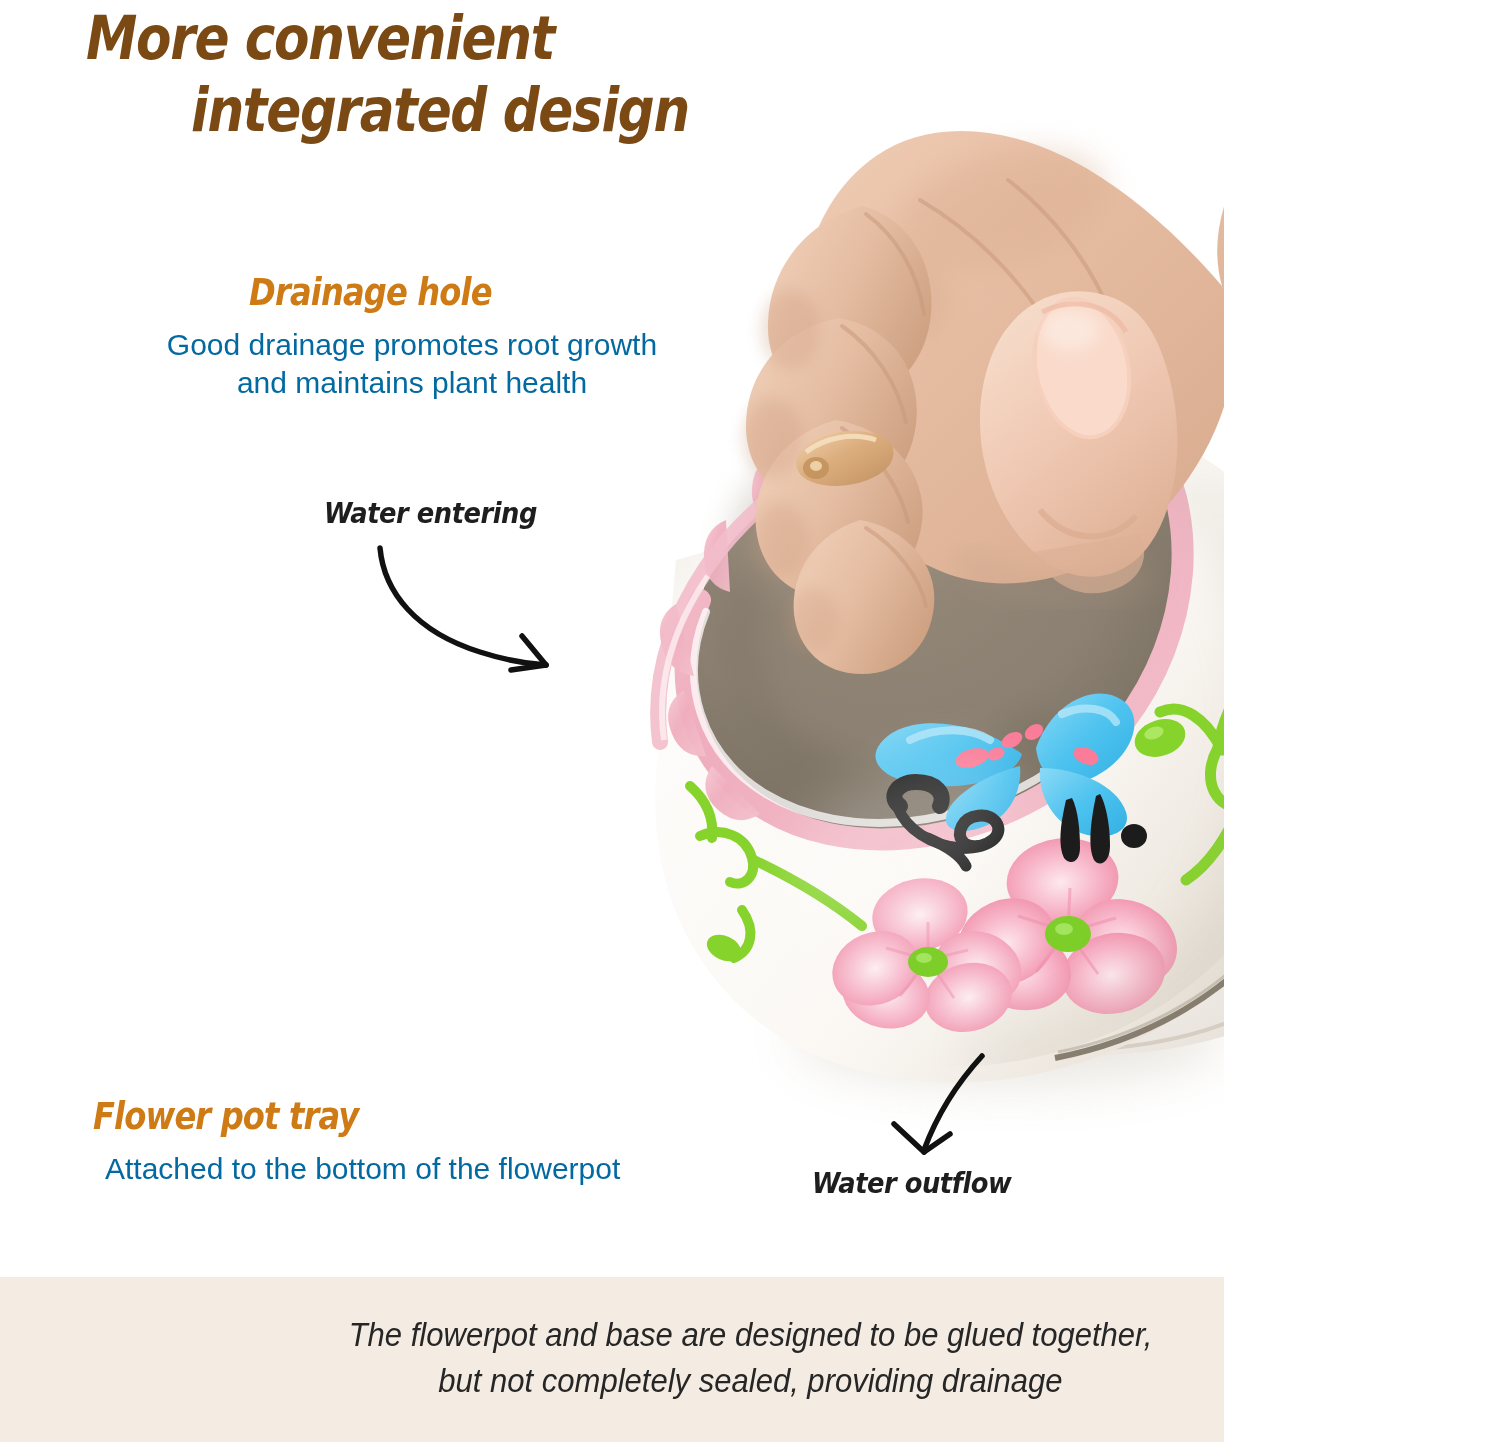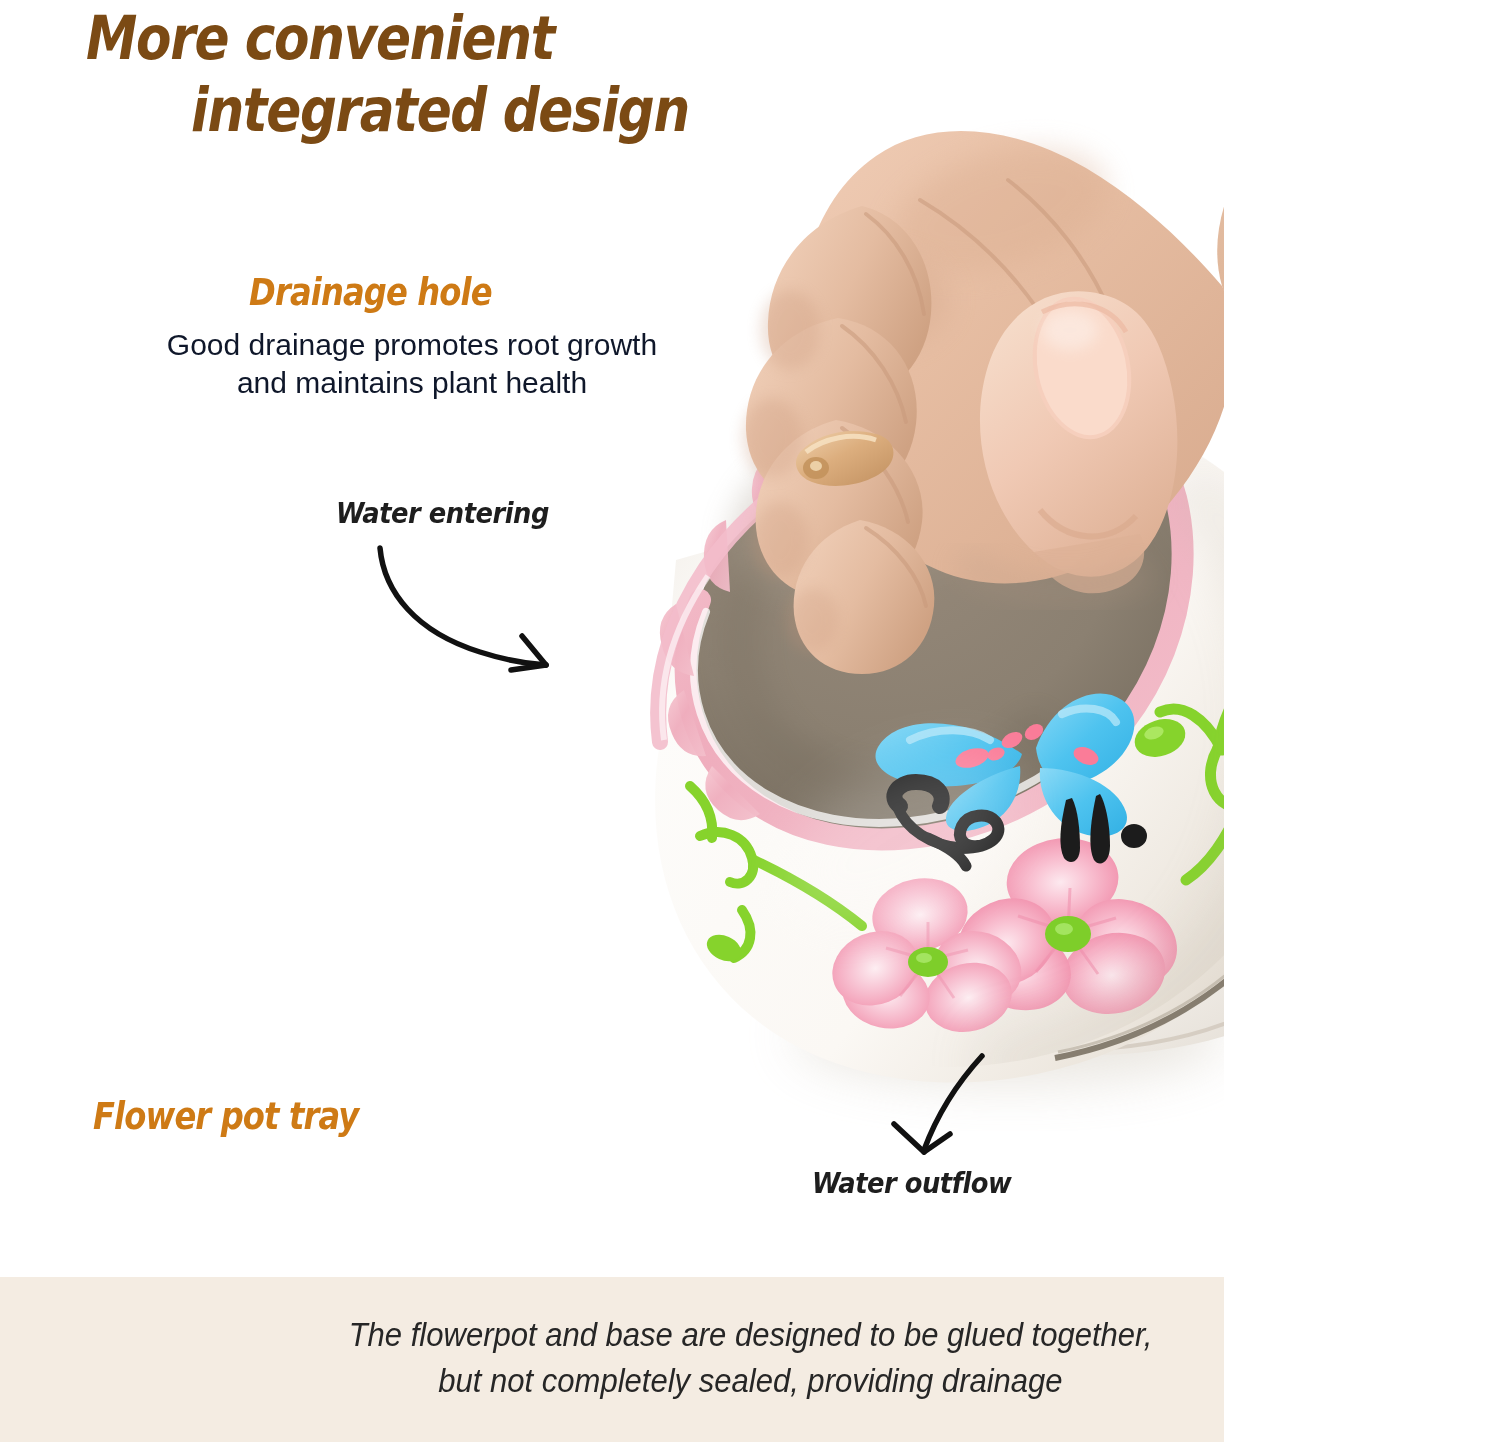--- a/index.html
+++ b/index.html
@@ -67,21 +67,21 @@
     transform: scaleX(0.87);
     transform-origin: left center;
     white-space: nowrap;
     margin: 0 0 6px 0;
   }
   .callout-body {
     font-family: "Liberation Sans", sans-serif;
     font-weight: normal;
     font-size: 30px;
     line-height: 38px;
-    color: #0f172a;
+    color: #0369a1;
     margin: 12px;
     white-space: pre-line;
   }
 
   #callout-drainage { left: 92px; top: 272px; width: 640px; text-align: center; }
   #callout-tray     { left: 93px; top: 1096px; width: 700px; }
 
   
   .annotation { position: absolute; z-index: 45; }
   .annotation-label {
@@ -89,21 +89,21 @@
     font-weight: bold;
     font-style: italic;
     font-size: 28px;
     line-height: 32px;
     letter-spacing: -0.5px;
     color: #1E1E1E;
     transform: scaleX(0.92);
     transform-origin: left center;
     white-space: nowrap;
   }
-  #annot-entering { left: 336px; top: 498px; }
+  #annot-entering { left: 324px; top: 498px; }
   #annot-outflow  { left: 812px; top: 1168px; }
 
   .arrow-svg { position: absolute; z-index: 45; overflow: visible; }
   #arrow-entering { left: 370px; top: 540px; }
   #arrow-outflow  { left: 880px; top: 1050px; }
 
   
   #footer {
     position: absolute;
     left: 0;
@@ -496,20 +496,21 @@
   </div>
 
   <div class="callout" id="callout-drainage">
     <div class="callout-title">Drainage hole</div>
     <div class="callout-body">Good drainage promotes root growth
 and maintains plant health</div>
   </div>
 
   <div class="callout" id="callout-tray">
     <div class="callout-title">Flower pot tray</div>
+    <div class="callout-body">Attached to the bottom of the flowerpot</div>
   </div>
 
   <div class="annotation" id="annot-entering">
     <div class="annotation-label">Water entering</div>
   </div>
   <svg class="arrow-svg" id="arrow-entering" width="210" height="130" viewBox="0 0 210 130" xmlns="http://www.w3.org/2000/svg">
     <path d="M10 8 C 14 52, 46 92, 110 112 C 138 121, 160 124, 176 125" fill="none" stroke="#111111" stroke-width="5.5" stroke-linecap="round"></path>
     <path d="M176 125 L 152 96" fill="none" stroke="#111111" stroke-width="5.5" stroke-linecap="round"></path>
     <path d="M176 125 L 141 130" fill="none" stroke="#111111" stroke-width="5.5" stroke-linecap="round"></path>
   </svg>

